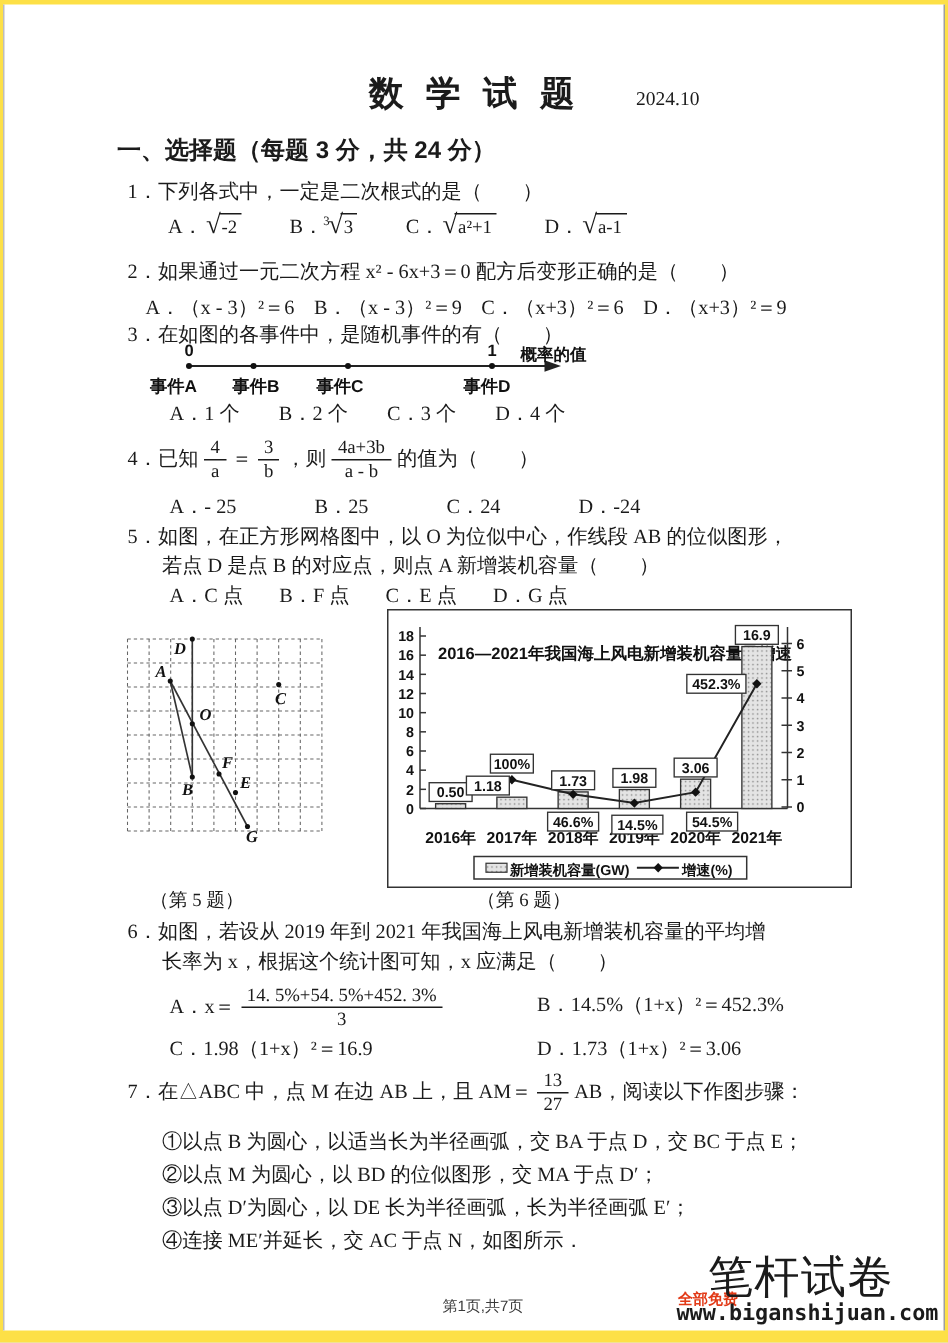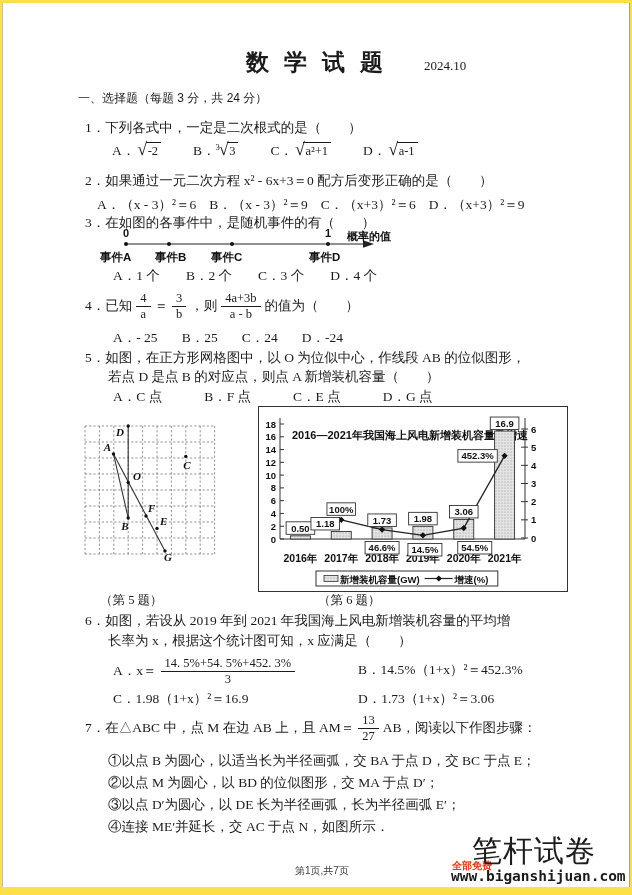--- a/index.html
+++ b/index.html
@@ -4,21 +4,21 @@
 <style>
   html,body{margin:0;padding:0}
   body{background:#cbcbcb;font-family:"Liberation Serif",serif;color:#1b1b1b}
   .viewport{position:relative;width:632px;height:895px;background:#fde047;overflow:hidden}
   .sheet{position:absolute;left:2px;top:3px;width:626px;height:884px;background:#fff;
          border-left:1px solid #bdbdbd;border-right:1.5px solid #9f9f9f}
   .abs{position:absolute;white-space:nowrap}
   .t{font-size:13.5px;line-height:1.35}
   .title{font-size:23px;font-weight:bold;letter-spacing:15px}
   .date{font-size:13px}
-  .sec{font-weight:normal;font-size:12px;font-family:"Liberation Sans",sans-serif}
+  .sec{font-weight:bold;font-size:16px;font-family:"Liberation Sans",sans-serif}
   .opts{display:flex;font-size:13.5px}
   .qrow{display:flex;align-items:center;font-size:13.5px}
   .frac{display:inline-flex;flex-direction:column;align-items:center;vertical-align:middle;
         margin:0 4px;font-size:12.5px;line-height:1.18;text-align:center}
   .frac .fn{border-bottom:1.3px solid #1b1b1b;padding:0 4px}
   .frac .fd{padding:0 4px}
   .sqrt{display:inline-flex;align-items:flex-start;margin:0 2px}
   .sqrt .sg{font-size:18px;line-height:15px}
   .sqrt .rd{border-top:1.4px solid #1b1b1b;font-size:12.5px;line-height:15px;padding:1px 3px 0 2px;margin-left:-1.5px}
   .idx{display:inline-block;font-size:8.5px;transform:translateY(-5px);margin-right:-3px}
@@ -113,30 +113,30 @@
         <span class="fn">3</span>
         <span class="fd">b</span>
       </span>
     <span>，则</span>
     <span class="frac">
         <span class="fn">4a+3b</span>
         <span class="fd">a - b</span>
       </span>
     <span>的值为（　　）</span>
   </div>
-  <div class="abs opts" style="left:113px;top:329px;gap:24px">
+  <div class="abs opts" style="left:113px;top:329px;gap:52px">
     <span>A．- 25</span>
     <span>B．25</span>
     <span>C．24</span>
     <span>D．-24</span>
   </div>
 
   <div class="abs t" style="left:85px;top:349px"><span>5．</span><span>如图，在正方形网格图中，以 O 为位似中心，作线段 AB 的位似图形，</span></div>
   <div class="abs t" style="left:108px;top:368px">若点 D 是点 B 的对应点，则点 A 新增装机容量（　　）</div>
-  <div class="abs opts" style="left:113px;top:388px;gap:42px">
+  <div class="abs opts" style="left:113px;top:388px;gap:24px">
     <span>A．C 点</span>
     <span>B．F 点</span>
     <span>C．E 点</span>
     <span>D．G 点</span>
   </div>
 
   <svg class="abs" style="left:84px;top:420px" width="132" height="142" viewBox="0 0 132 142">
     <g id="grid-lines">
         <line x1="1" y1="6" x2="1" y2="134" stroke="#666" stroke-width="0.7" stroke-dasharray="2.2,2"></line>
         <line x1="15.4" y1="6" x2="15.4" y2="134" stroke="#666" stroke-width="0.7" stroke-dasharray="2.2,2"></line>

